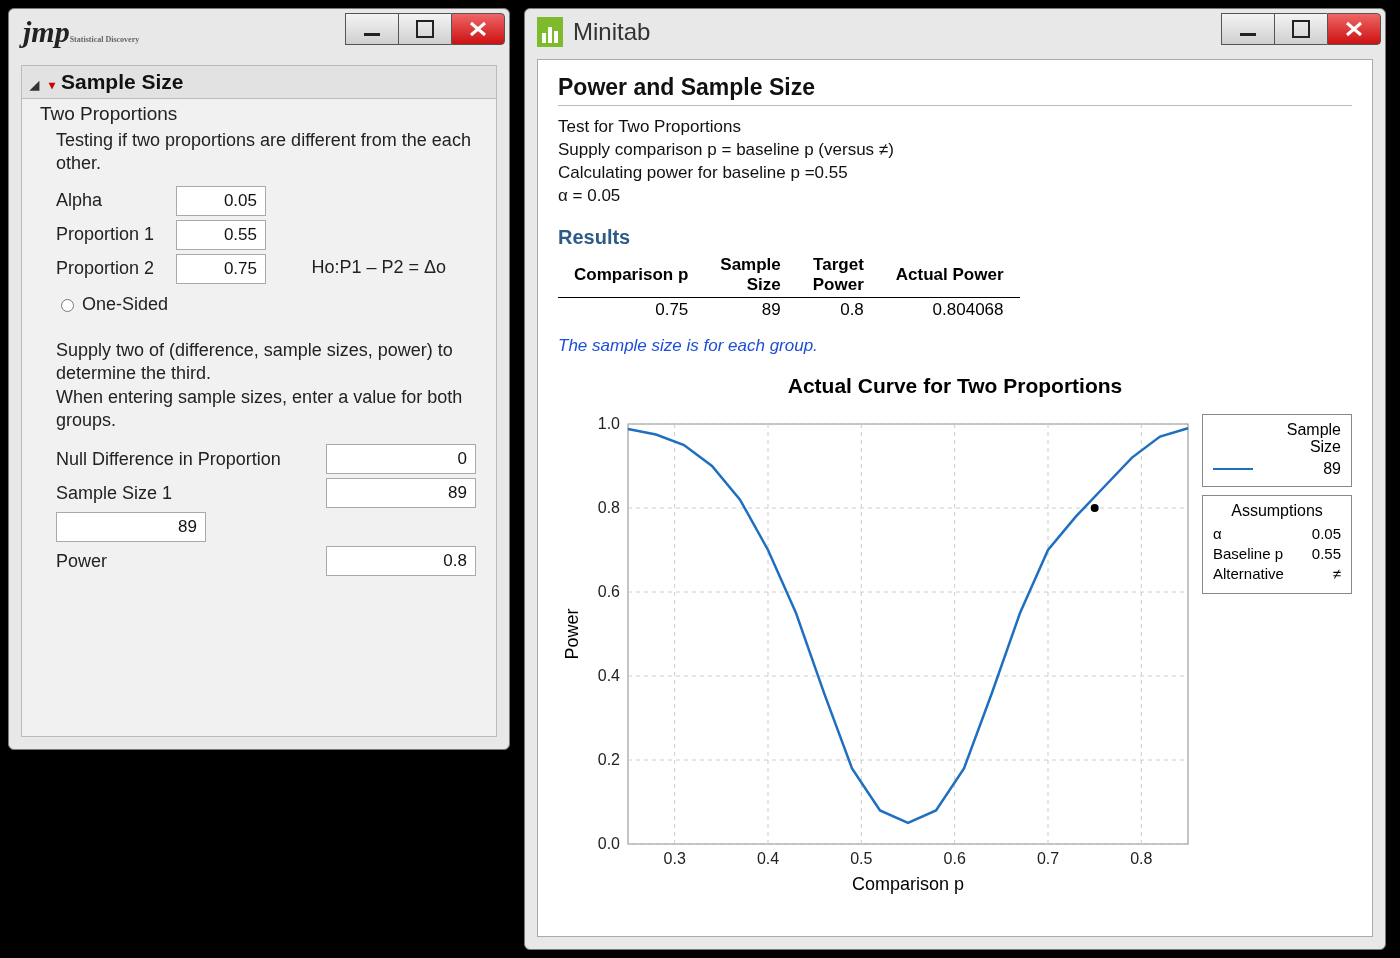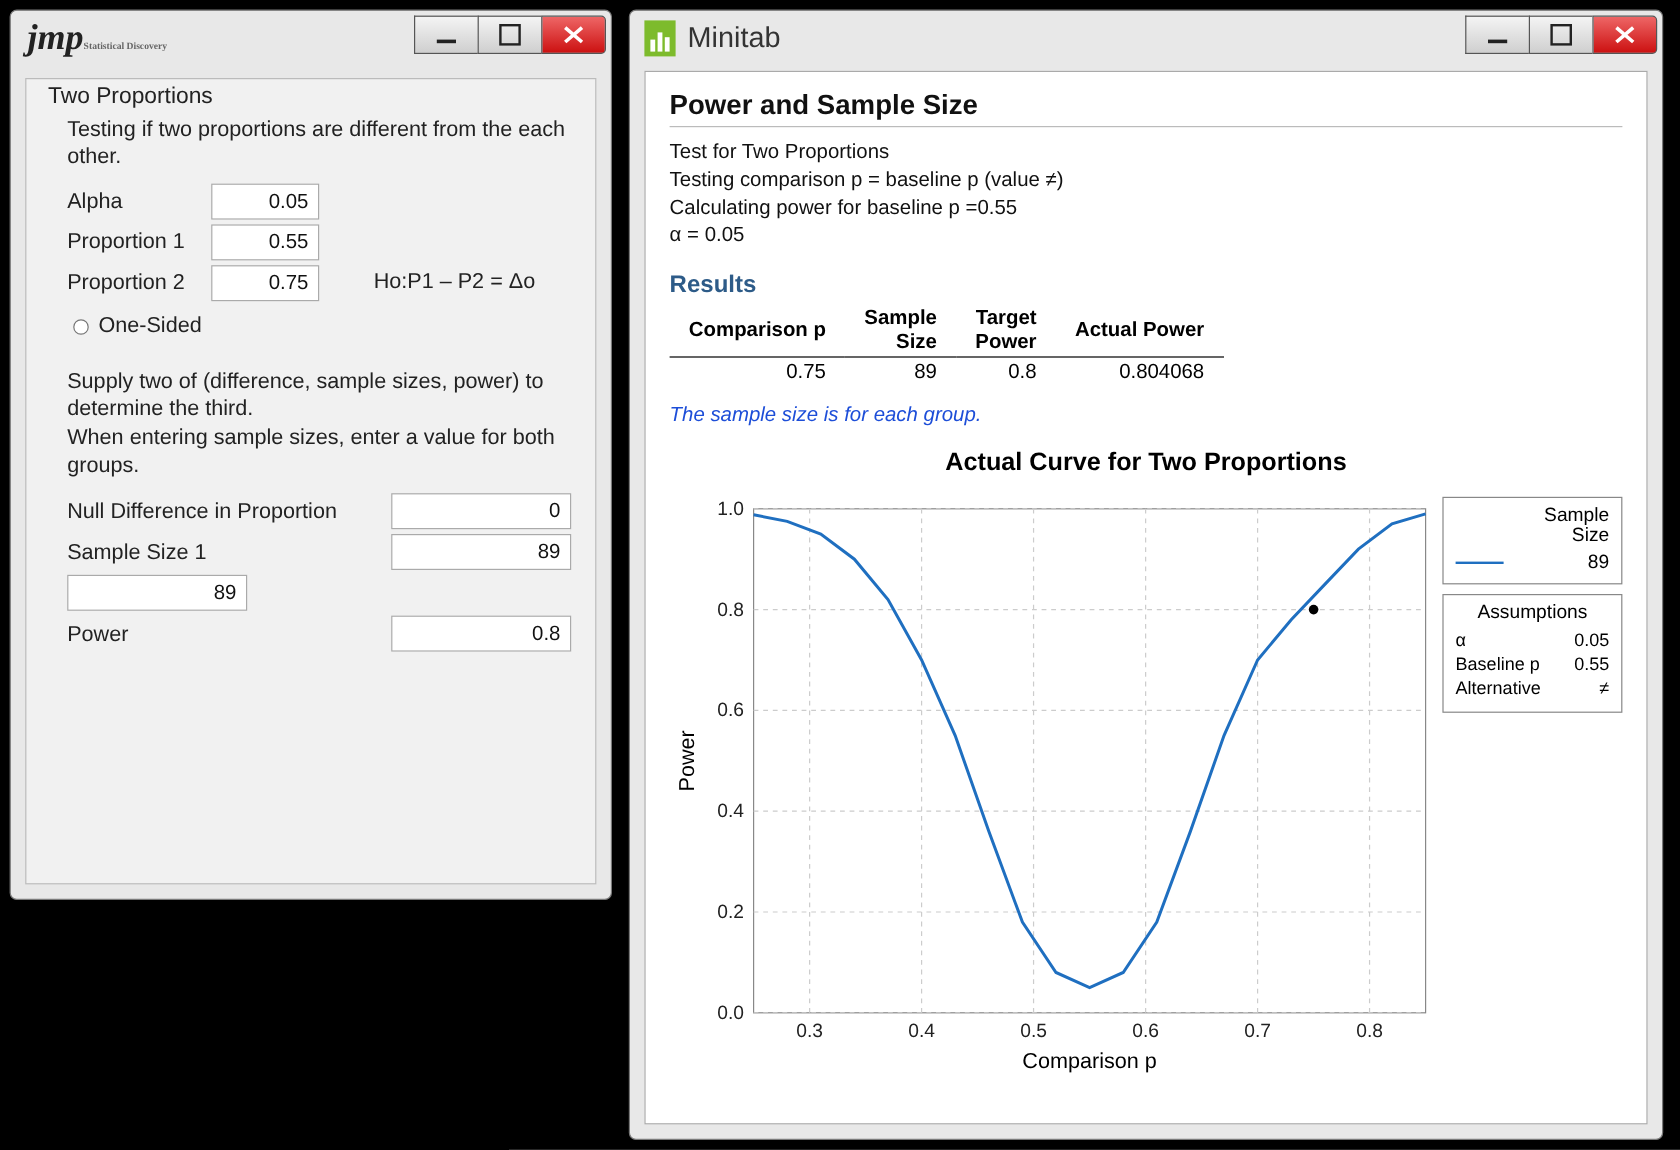--- a/index.html
+++ b/index.html
@@ -85,20 +85,25 @@
           </div>
       <div class="ctrl close">
         <svg viewBox="0 0 26 20">
               <path d="M6 4 L20 16 M20 4 L6 16"></path>
             </svg>
       </div>
     </div>
   </div>
 
   <div class="panel">
+    <div class="section-head">
+      <span class="tri">◢</span>
+      <span style="color:#c00;font-size:12px;">▾</span>
+      <span>Sample Size</span>
+    </div>
     <div class="fieldset-title">Two Proportions</div>
 
     <div class="inner" style="position:relative;">
       <div class="desc">Testing if two proportions are different from the each other.</div>
 
       <div class="hypo">Ho:P1 – P2 = Δo</div>
 
       <div class="row">
         <label>Alpha</label>
         <input type="text" class="narrow" value="0.05" style="">
@@ -164,21 +169,21 @@
             </svg>
       </div>
     </div>
   </div>
 
   <div class="doc">
     <h1>Power and Sample Size</h1>
     <hr>
     <div class="meta">
       <div>Test for Two Proportions</div>
-      <div>Testing comparison p = baseline p (value ≠)</div>
+      <div>Supply comparison p = baseline p (versus ≠)</div>
       <div>Calculating power for baseline p =0.55</div>
       <div>α = 0.05</div>
     </div>
 
     <h2>Results</h2>
     <table class="res">
       <tbody>
             <tr>
         <th>Comparison p</th>
         <th style="white-space:pre-line;">Sample

